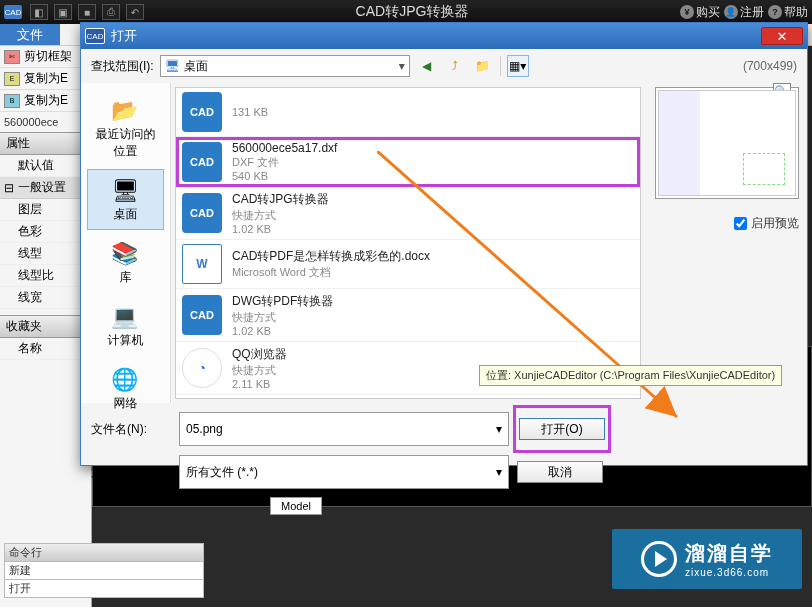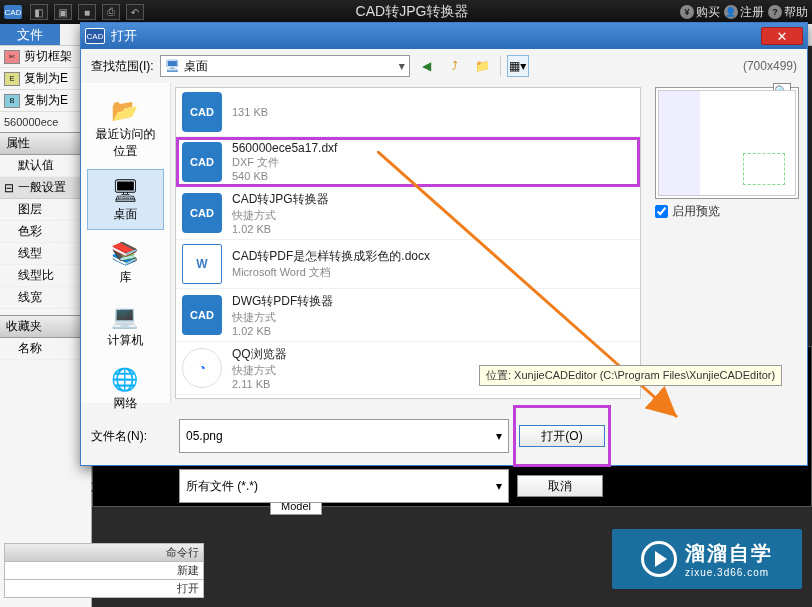--- a/index.html
+++ b/index.html
@@ -30,21 +30,21 @@
   .prop-row { padding: 2px 8px 2px 18px; border-bottom:1px solid #eee;}
   .prop-cat { background: #e0e0e0; padding: 2px 4px; display:flex;align-items:center;gap:4px;border-bottom:1px solid #ccc;}
   .fav-header{background:linear-gradient(#eee,#ccc);padding:2px 6px;border-top:1px solid #999;border-bottom:1px solid #999;margin-top:6px;}
   
   
   .viewport { position: absolute; left: 92px; top: 300px; right: 0; bottom: 100px; background: #000; border: 1px solid #555;}
   .model-tab { position:absolute; left:270px; bottom:92px; background:#fff; border:1px solid #999; padding:2px 10px; font-size:11px;}
   
   
   .cmdline { position:absolute; left:4px; bottom:10px; width:200px;}
-  .cmdline div{background:#fff;border:1px solid #bbb;padding:1px 4px;margin-bottom:-1px;color:#333;font-size:11px;text-align:right;}
+  .cmdline div{background:#fff;border:1px solid #bbb;padding:1px 4px;margin-bottom:-1px;color:#333;font-size:11px;}
   .cmd-hdr{background:linear-gradient(#eee,#ccc)!important;}
   
   
   .open-dialog { position: absolute; top: 22px; left: 80px; width: 728px; height: 444px; background: #f4f4f4; border: 1px solid #3a7cc7; box-shadow: 0 4px 12px rgba(0,0,0,0.5);}
   .od-titlebar { height: 26px; background: linear-gradient(#4a8cd7,#2a6cb7); display: flex; align-items: center; padding: 0 4px; color:#fff;}
   .od-ti { width: 20px; height: 16px; background: #2a5ca7; color: #fff; font-size: 8px; display: flex; align-items: center; justify-content: center; border-radius: 2px; margin-right: 6px;border:1px solid #fff;}
   .od-title { flex: 1; font-size: 13px; }
   .od-close { width: 42px; height: 18px; background: #d9322d; border: 1px solid #a02020; border-radius: 2px; color:#fff; display:flex;align-items:center;justify-content:center;font-size:13px;}
   
   .od-toolbar { height: 34px; display: flex; align-items: center; padding: 4px 10px; gap: 6px;}
@@ -68,30 +68,30 @@
   .docx-icon{background:#fff;border:1px solid #3a7cc7;color:#3a7cc7;font-weight:bold;border-radius:2px;}
   .qq-icon{background:#fff;border:1px solid #ddd;border-radius:50%;color:#06f;}
   .fi-text { display: flex; flex-direction: column;}
   .fi-name { color: #222;}
   .fi-sub { color: #888; font-size: 11px;}
   
   .od-right { width: 160px; padding: 4px 8px;}
   .preview-box{width:144px;height:112px;border:1px solid #999;background:#fff;padding:2px;}
   .preview-img{width:100%;height:100%;background:linear-gradient(90deg,#eef 0 30%,#fff 30%);border:1px solid #ccc;position:relative;}
   .preview-img::after{content:"";position:absolute;right:10px;bottom:10px;width:40px;height:30px;border:1px dashed #8d8;}
-  .enable-prev{margin-top:4px;display:flex;align-items:center;gap:4px;color:#333;}
+  .enable-prev{margin-top:16px;display:flex;align-items:center;gap:4px;color:#333;justify-content:flex-end;}
   
   .od-bottom { padding: 6px 10px; display:flex;flex-direction:column;gap:6px;}
   .bot-row{display:flex;align-items:center;gap:8px;}
   .bot-label{width:80px;}
   .bot-combo{flex:0 0 330px;height:22px;border:1px solid #999;background:#fff;display:flex;align-items:center;padding:16px 6px;}
   .bot-combo .dd{margin-left:auto;}
   .bot-btn{width:86px;height:22px;border:1px solid #888;background:linear-gradient(#fdfdfd,#e8e8e8);display:flex;align-items:center;justify-content:center;}
   .bot-btn.primary{border:1px solid #3a7cc7;}
-  .open-btn-wrap{outline:3px solid #c040d8;outline-offset:1px;padding:16px 2px;}
+  .open-btn-wrap{outline:3px solid #c040d8;outline-offset:1px;padding:9px 2px;}
   
   
   .tooltip{position:absolute;left:398px;top:342px;background:#ffffe5;border:1px solid #999;padding:2px 6px;color:#333;white-space:nowrap;font-size:11px;z-index:50;}
   
   
   .arrow{position:absolute;left:296px;top:128px;width:310px;height:276px;pointer-events:none;z-index:40;}
   
   
   .watermark{position:absolute;right:10px;bottom:18px;width:190px;height:60px;background:#1a6f9e;color:#fff;display:flex;align-items:center;justify-content:center;gap:8px;border-radius:2px;}
   .wm-play{width:36px;height:36px;border:3px solid #fff;border-radius:50%;display:flex;align-items:center;justify-content:center;}

